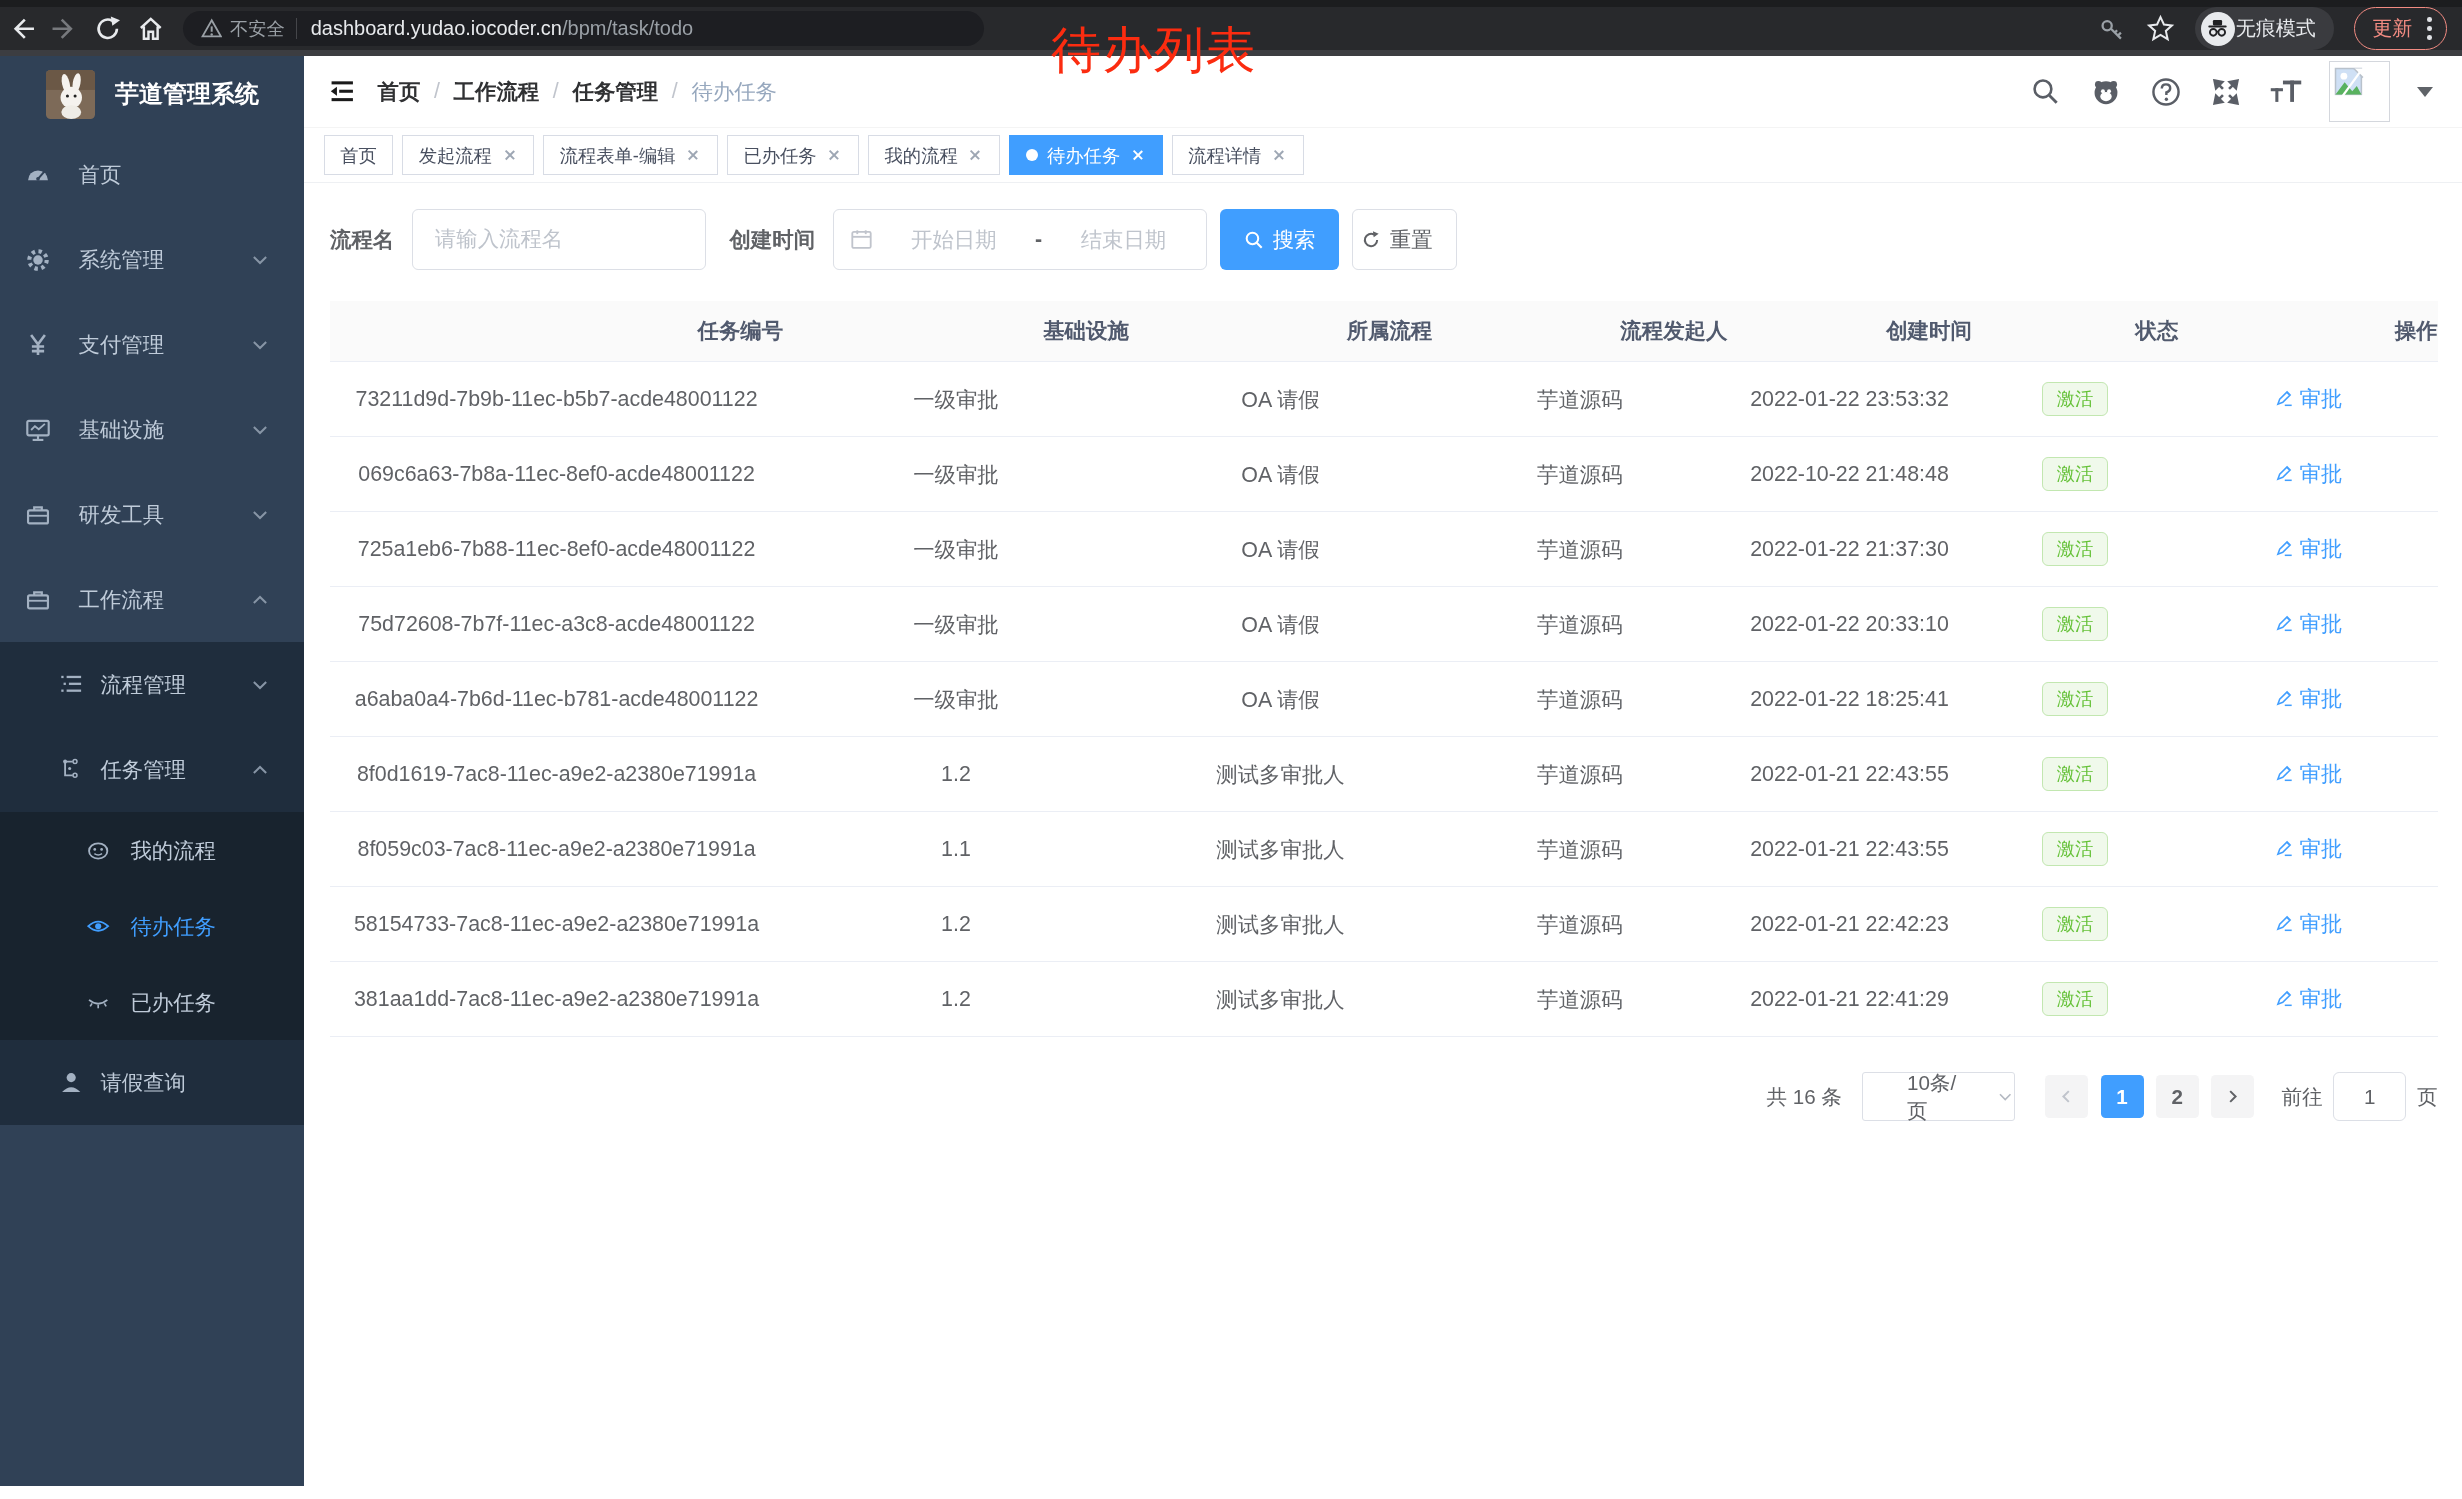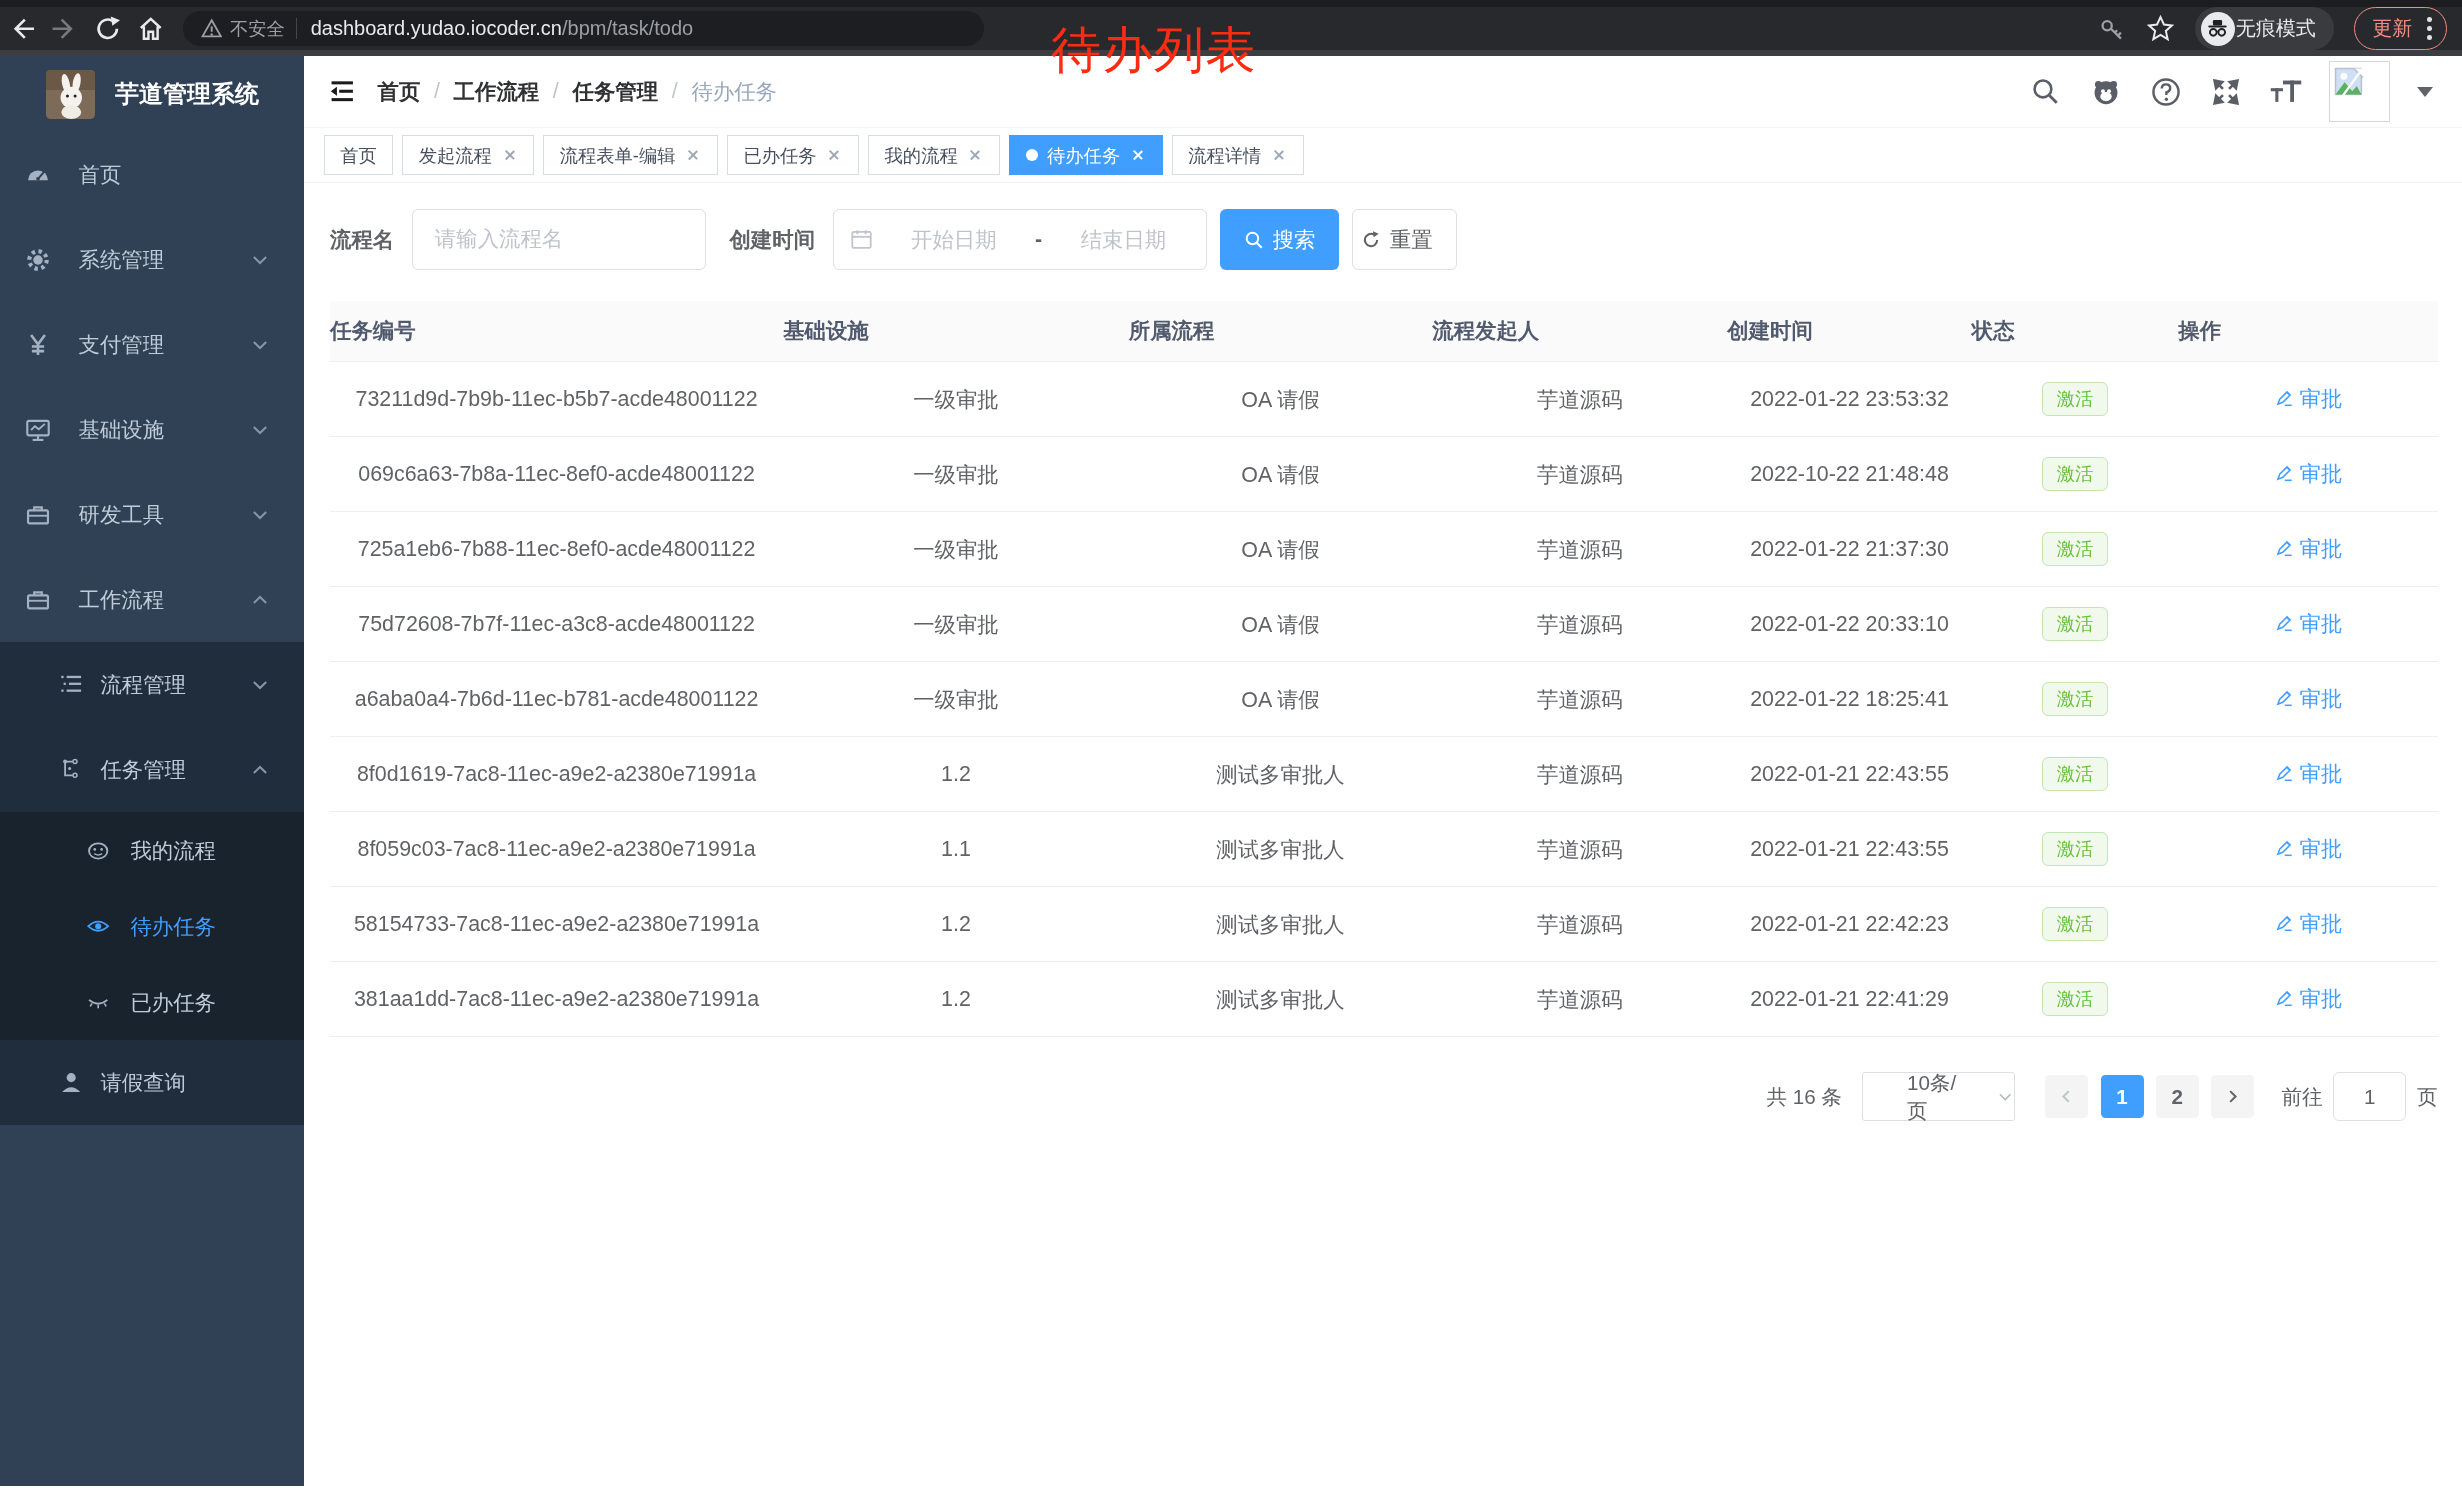--- a/index.html
+++ b/index.html
@@ -89,21 +89,21 @@
   .daterange .dsep { color:#606266; font-weight:bold; }
   .dr-part { flex:1; text-align:center; }
   .btn { height:61px; border-radius:6.1px; font-size:21.4px; display:inline-flex; align-items:center;
     justify-content:center; gap:9.2px; padding:0 23px; cursor:pointer; border:1.5px solid transparent; }
   .btn-primary { background:#409EFF; color:#fff; }
   .btn-plain { background:#fff; color:#606266; border-color:#dcdfe6;padding-left:8px; }
 
   
   table.grid { width:100%; border-collapse:collapse; margin-top:30.5px; table-layout:fixed; }
   .grid th { height:61px; background:#fafafa; color:#515a6e; font-size:21.4px; font-weight:bold;
-    border-bottom:1.5px solid #ebeef5; text-align:left; }
+    border-bottom:1.5px solid #ebeef5; text-align:right; }
   .grid td { height:75px; color:#606266; font-size:21.4px; border-bottom:1.5px solid #ebeef5;
     text-align:center; background:#fff; white-space:nowrap; overflow:hidden; }
   .badge { display:inline-block; padding:5.3px 13.7px; background:#f0f9eb; border:1.5px solid #c2e7b0;
     border-radius:6.1px; color:#67c23a; font-size:18.3px; line-height:1.2; }
   .approve { color:#409EFF; display:inline-flex; align-items:center; gap:6.1px; cursor:pointer; font-size:21.4px; }
 
   
   .pagination { margin-top:35px; display:flex; align-items:center; justify-content:flex-end;
     color:#606266; font-size:20.6px; }
   .pg-total { margin-right:20px; }

